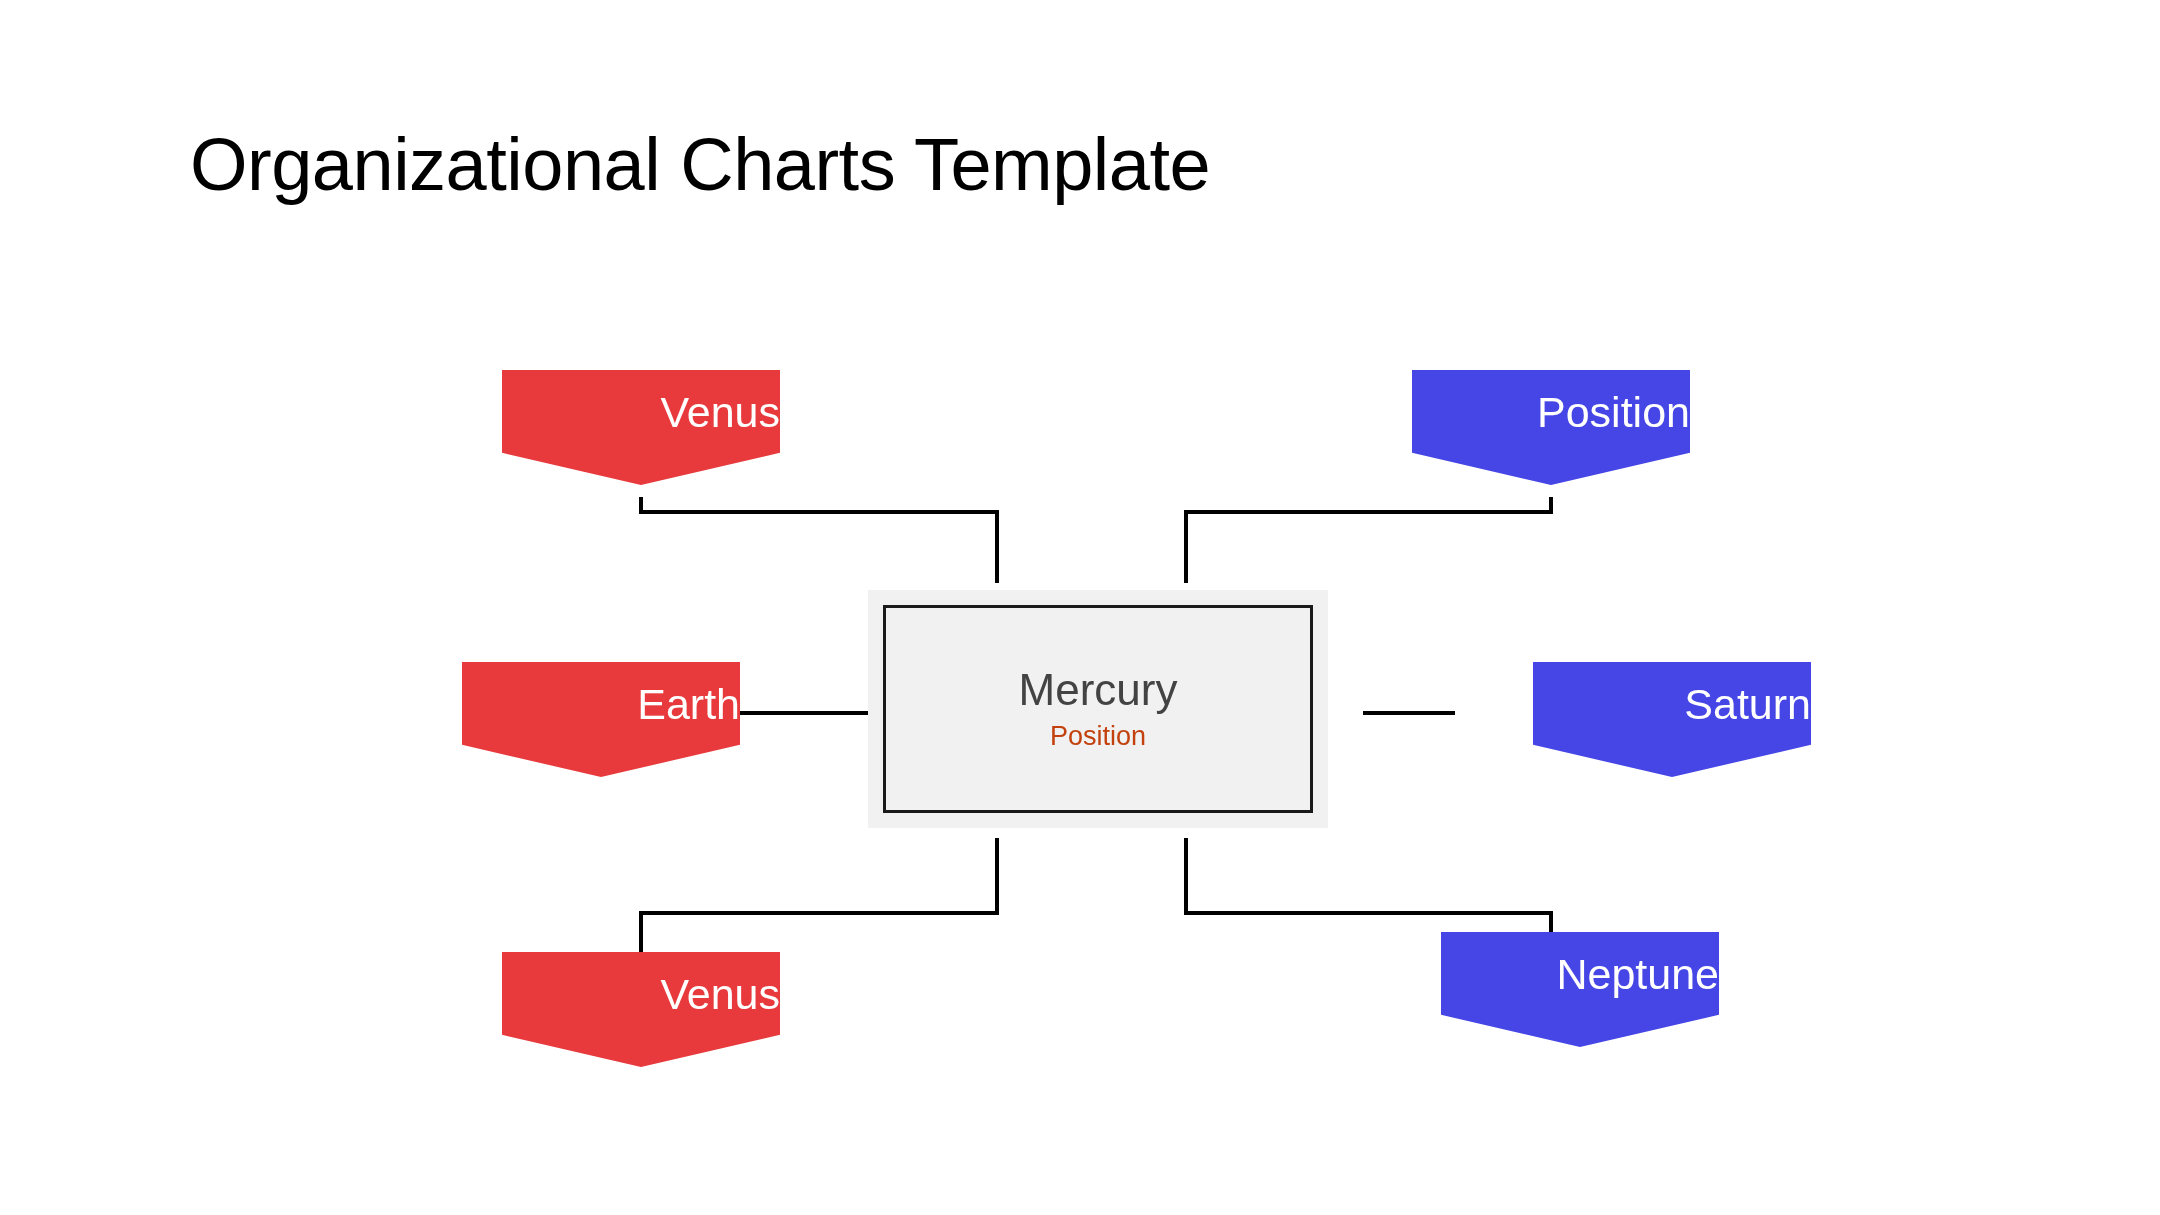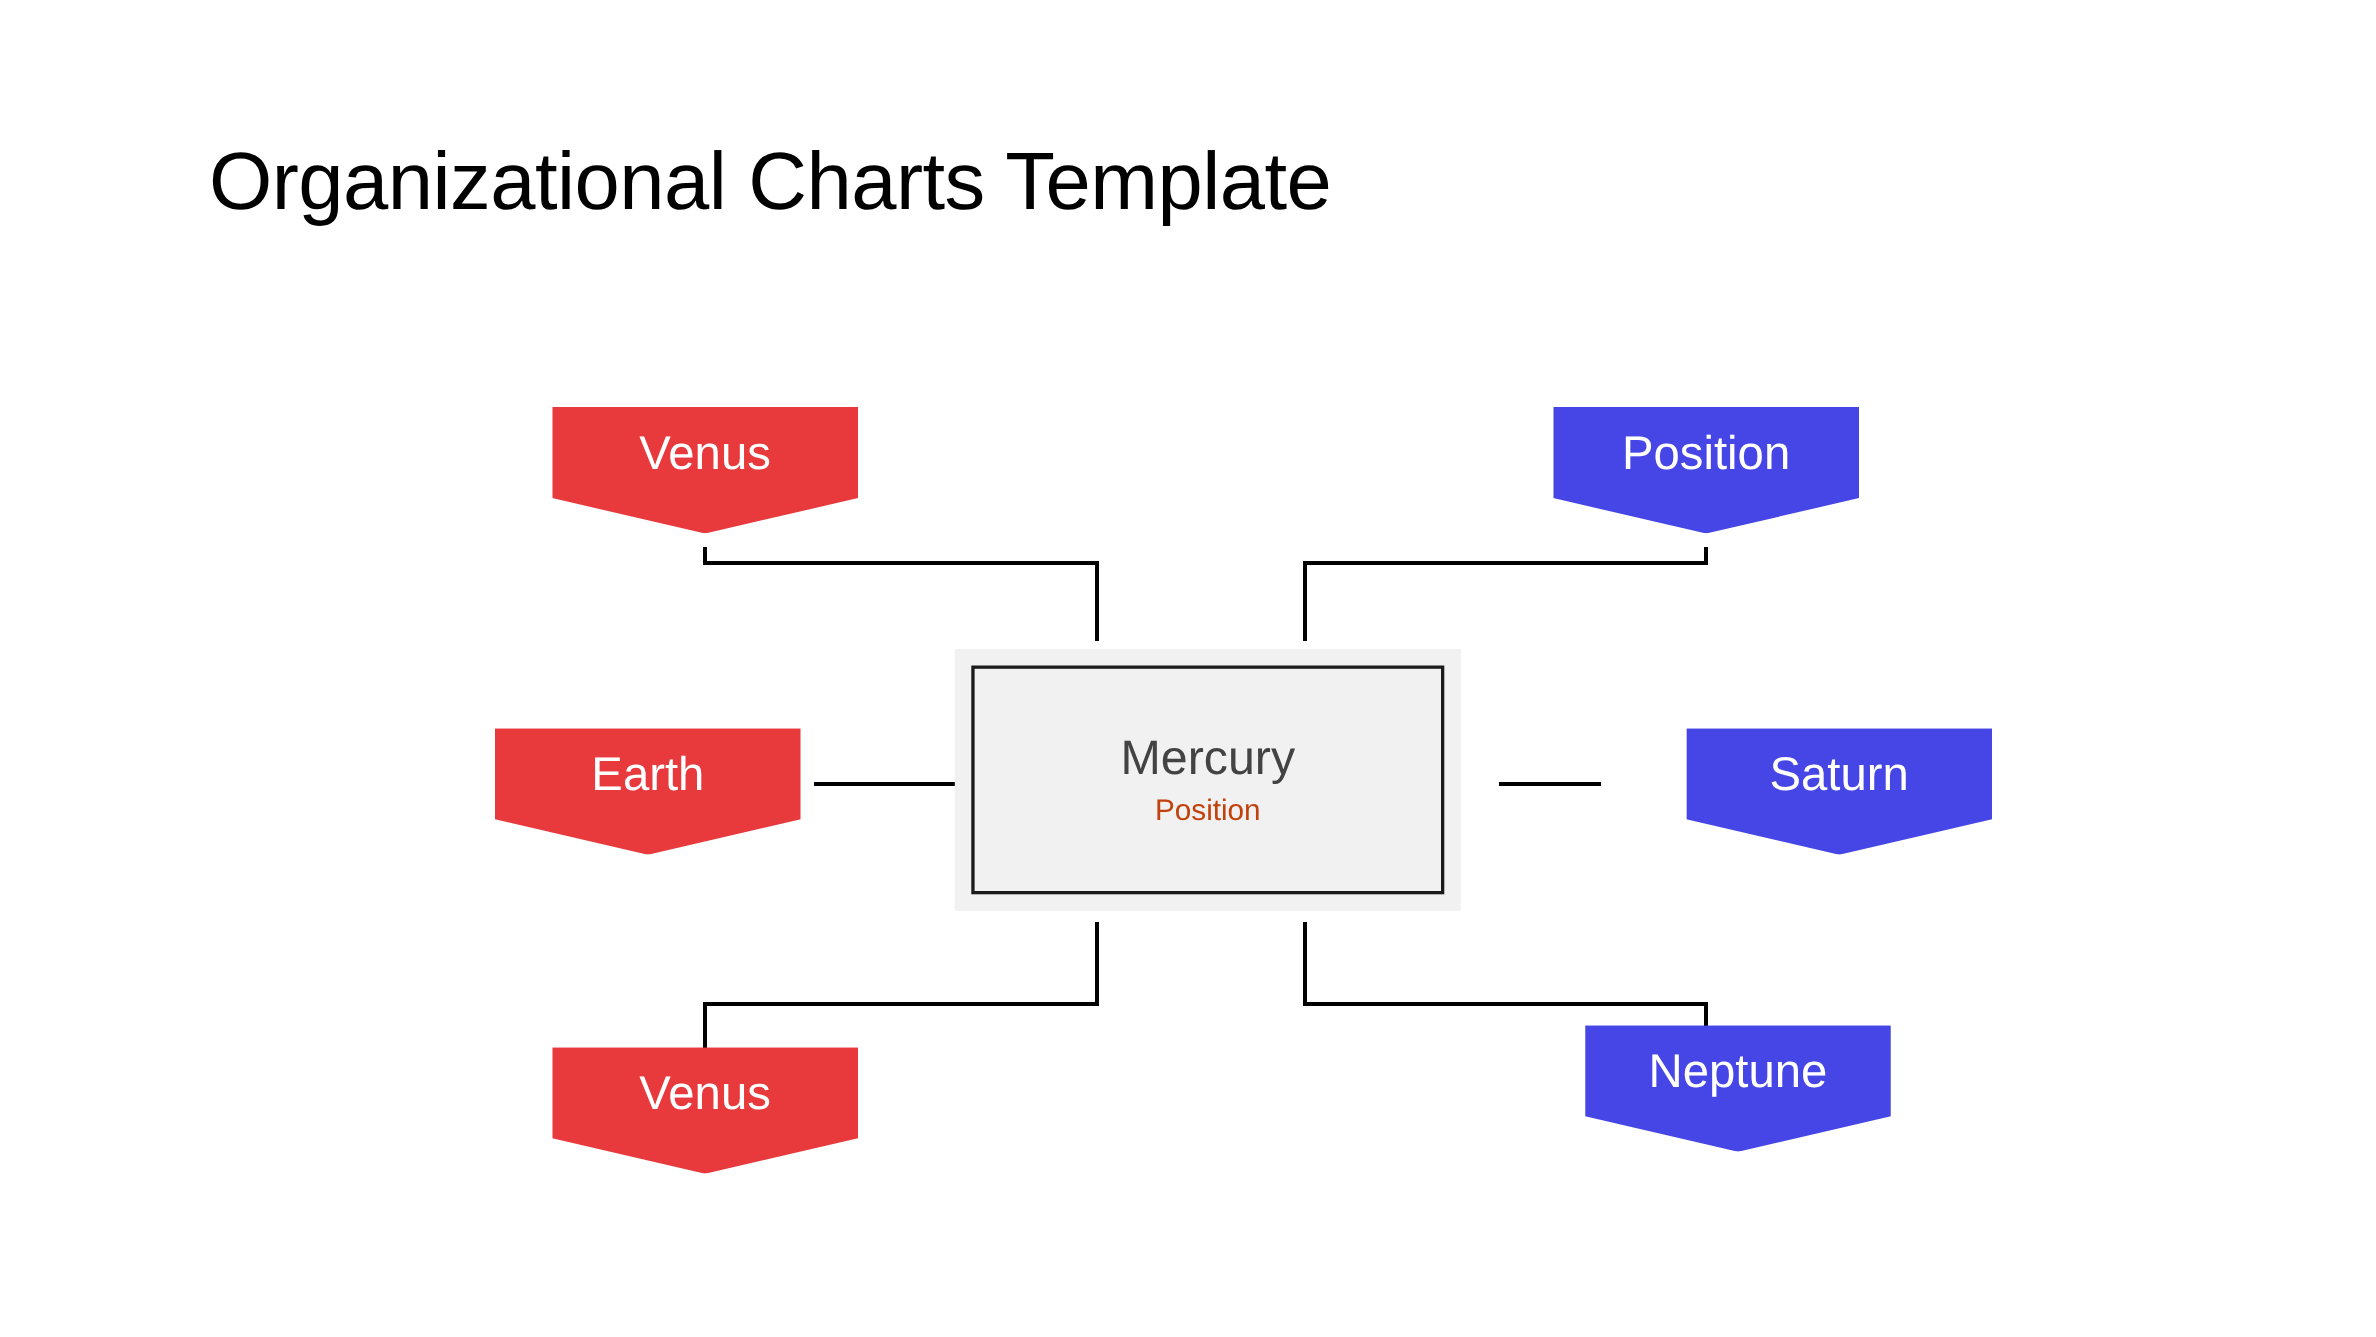--- a/index.html
+++ b/index.html
@@ -74,21 +74,21 @@
     line-height: 1.1;
     white-space: nowrap;
   }
   
   .leaf-node {
     position: absolute;
     width: 278px;
     height: 115px;
     display: flex;
     align-items: flex-start;
-    justify-content: center;
+    justify-content: flex-end;
   }
   .leaf-shape {
     position: absolute;
     left: 0;
     top: 0;
     width: 100%;
     height: 100%;
     -webkit-clip-path: polygon(0% 0%, 100% 0%, 100% 72%, 50% 100%, 0% 72%);
     clip-path: polygon(0% 0%, 100% 0%, 100% 72%, 50% 100%, 0% 72%);
   }
@@ -134,21 +134,21 @@
       <div id="root-title">Mercury</div>
       <div id="root-subtitle">Position</div>
     </div>
   </div>
 
   <div class="leaf-node" style="left:502px; top:370px;">
     <div class="leaf-shape red"></div>
     <div class="leaf-label">Venus</div>
   </div>
 
-  <div class="leaf-node" style="left:450px; top:662px;">
+  <div class="leaf-node" style="left:462px; top:662px;">
     <div class="leaf-shape red"></div>
     <div class="leaf-label">Earth</div>
   </div>
 
   <div class="leaf-node" style="left:502px; top:952px;">
     <div class="leaf-shape red"></div>
     <div class="leaf-label">Venus</div>
   </div>
 
   <div class="leaf-node" style="left:1412px; top:370px;">

